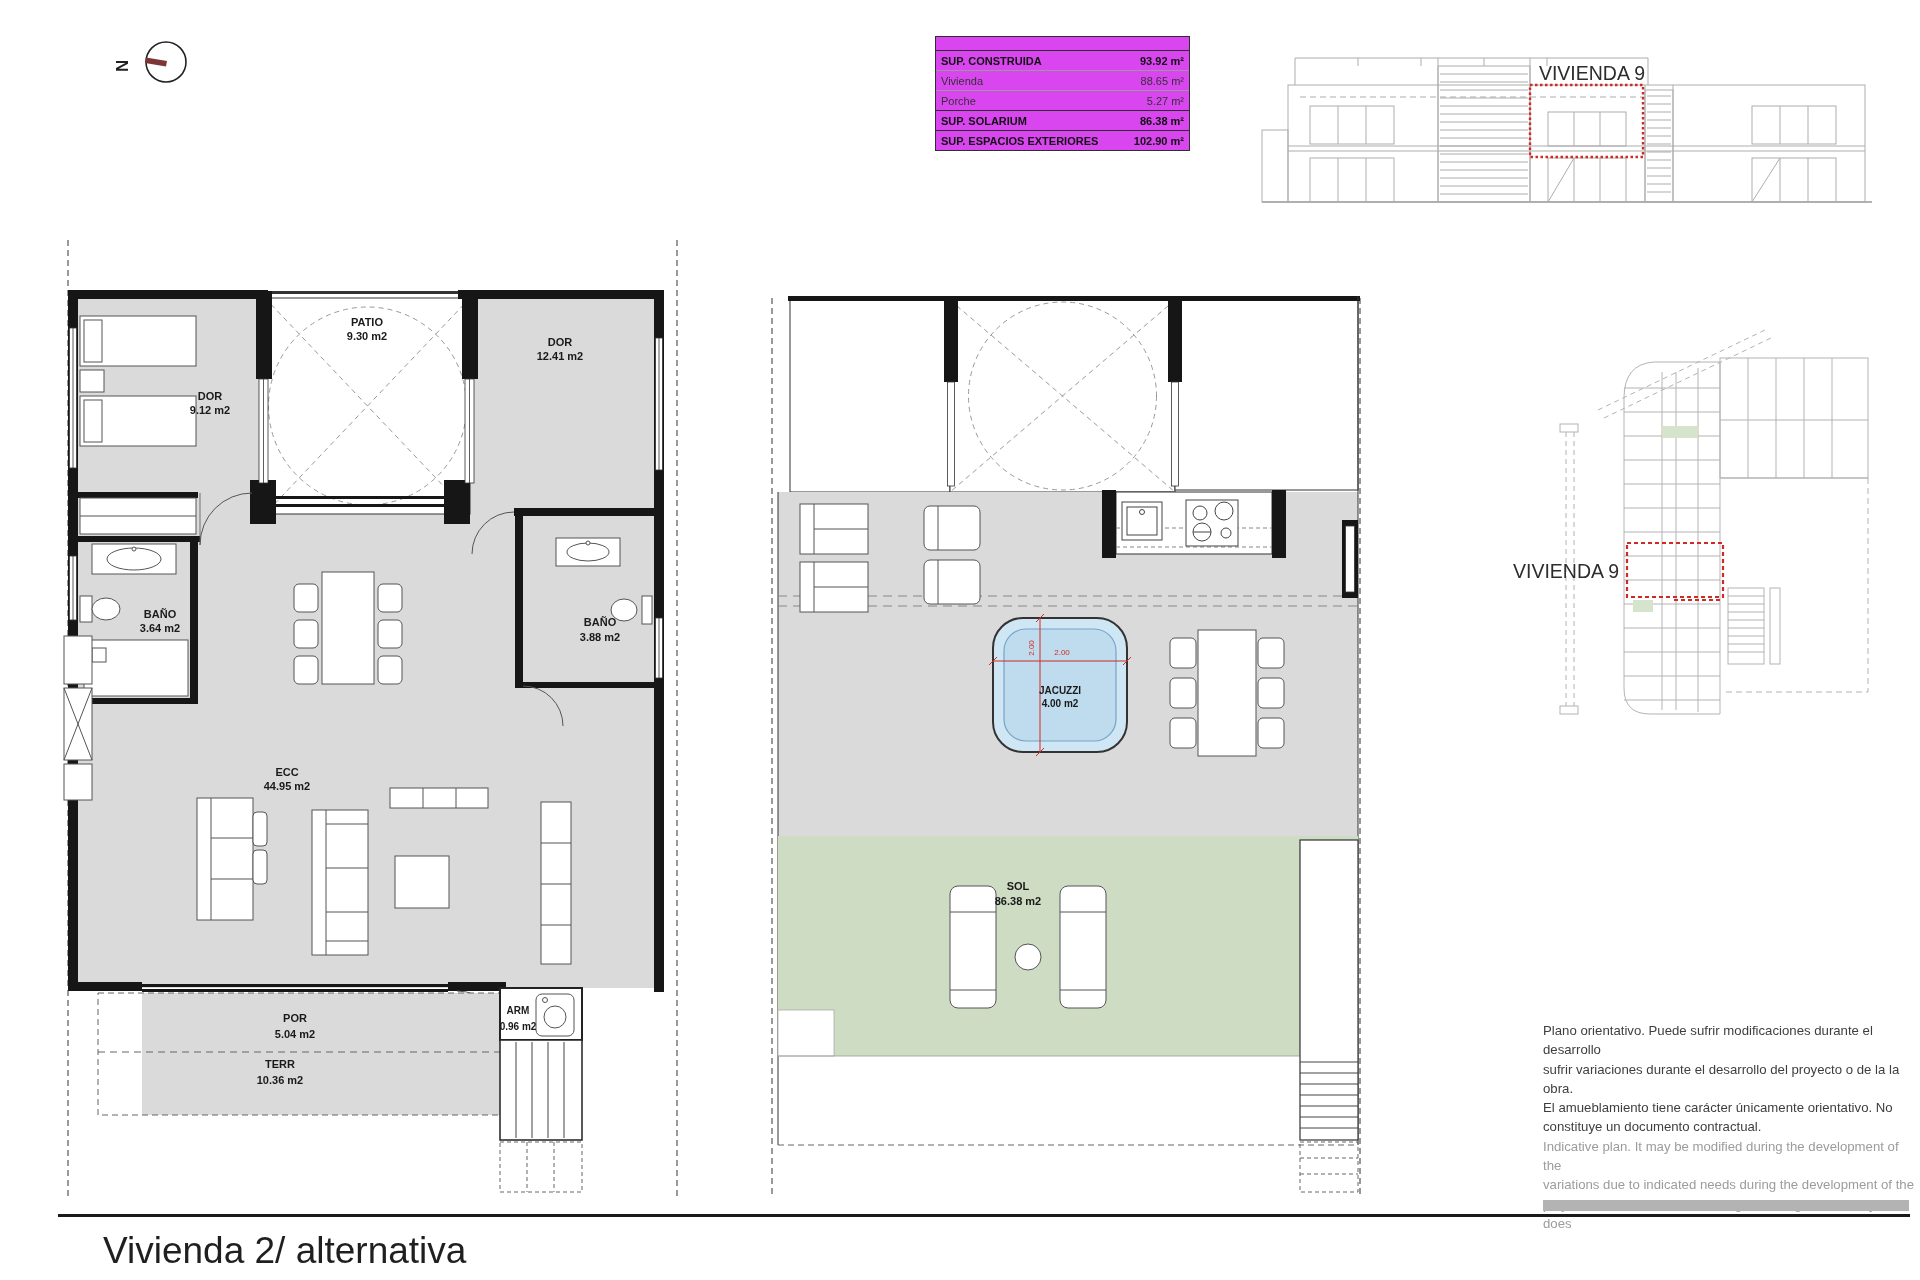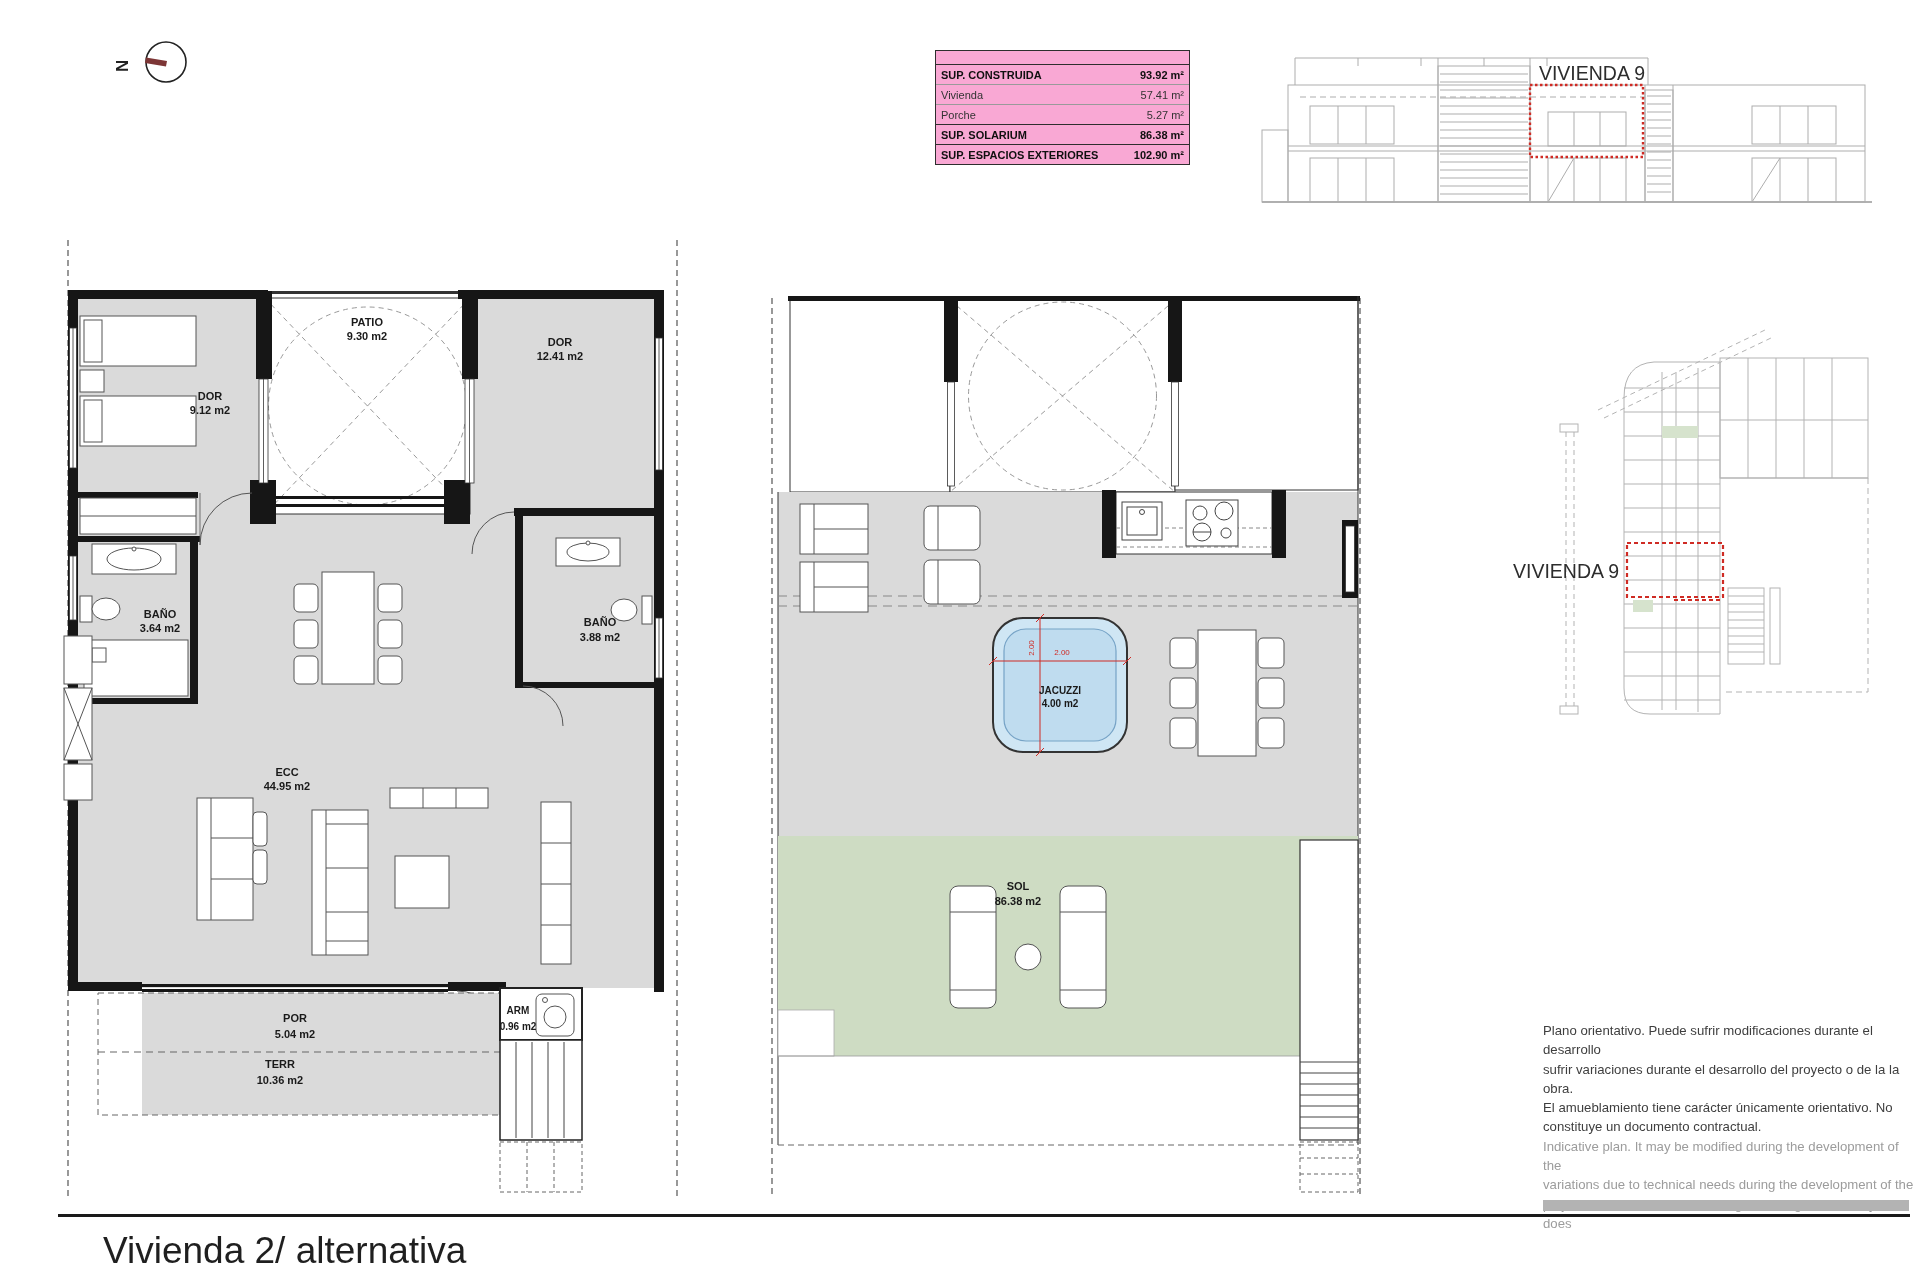--- a/index.html
+++ b/index.html
@@ -6,21 +6,21 @@
   body{width:1920px;height:1280px;position:relative;overflow:hidden;
        font-family:"Liberation Sans",sans-serif;}
   .abs{position:absolute;}
   svg{display:block;}
   svg text{font-family:"Liberation Sans",sans-serif;}
   .lbl{font-size:11px;font-weight:700;fill:#1a1a1a;}
   .lbl-s{font-size:10px;font-weight:700;fill:#1a1a1a;}
   .dim{font-size:8px;font-weight:400;fill:#cf2b24;}
   .big{font-size:19.5px;font-weight:400;fill:#2d2d2d;}
   
-  .areas-table{left:935px;top:50px;width:253px;border:1.5px solid #2e2e2e;background:#f9a8d4;}
+  .areas-table{left:935px;top:36px;width:253px;border:1.5px solid #2e2e2e;background:#d946ef;}
   .trow{display:flex;justify-content:space-between;align-items:center;
         height:19px;padding:0 5px;font-size:11px;color:#333;}
   .trow.empty{height:13px;}
   .trow.bold{font-weight:700;color:#101010;}
   .sep-strong{border-top:1.5px solid #2e2e2e;}
   .sep-thin{border-top:1px solid #9a9a9a;}
   
   .disclaimer{left:1543px;top:1021px;width:374px;}
   .disclaimer div{font-size:13.2px;line-height:19.3px;}
   .disc-es{color:#3e3e3e;}
@@ -39,21 +39,21 @@
 </svg>
 
 <div class="abs areas-table">
   <div class="trow empty"></div>
   <div class="trow bold sep-strong">
     <span>SUP. CONSTRUIDA</span>
     <span>93.92 m²</span>
   </div>
   <div class="trow sep-thin">
     <span>Vivienda</span>
-    <span>57.41 m²</span>
+    <span>88.65 m²</span>
   </div>
   <div class="trow sep-thin">
     <span>Porche</span>
     <span>5.27 m²</span>
   </div>
   <div class="trow bold sep-strong">
     <span>SUP. SOLARIUM</span>
     <span>86.38 m²</span>
   </div>
   <div class="trow bold sep-strong">
@@ -538,20 +538,20 @@
   <line x1="1674" y1="600" x2="1723" y2="600" stroke="#cf2b24" stroke-width="2" stroke-dasharray="4 3"></line>
   <text x="1513" y="578" class="big">VIVIENDA 9</text>
 </svg>
 
 <div class="abs disclaimer">
   <div class="disc-es">Plano orientativo. Puede sufrir modificaciones durante el desarrollo</div>
   <div class="disc-es">sufrir variaciones durante el desarrollo del proyecto o de la la obra.</div>
   <div class="disc-es">El amueblamiento tiene carácter únicamente orientativo. No</div>
   <div class="disc-es">constituye un documento contractual.</div>
   <div class="disc-en">Indicative plan. It may be modified during the development of the</div>
-  <div class="disc-en">variations due to technical needs during the development of the</div>
+  <div class="disc-en">variations due to indicated needs during the development of the</div>
   <div class="disc-en">project or the work. The furnishings are for guidance only. It does</div>
 
 </div>
 
 <div class="abs graybar"></div>
 <div class="abs rule"></div>
 <div class="abs sheet-title">Vivienda 2/ alternativa</div>
 
 </body></html>

